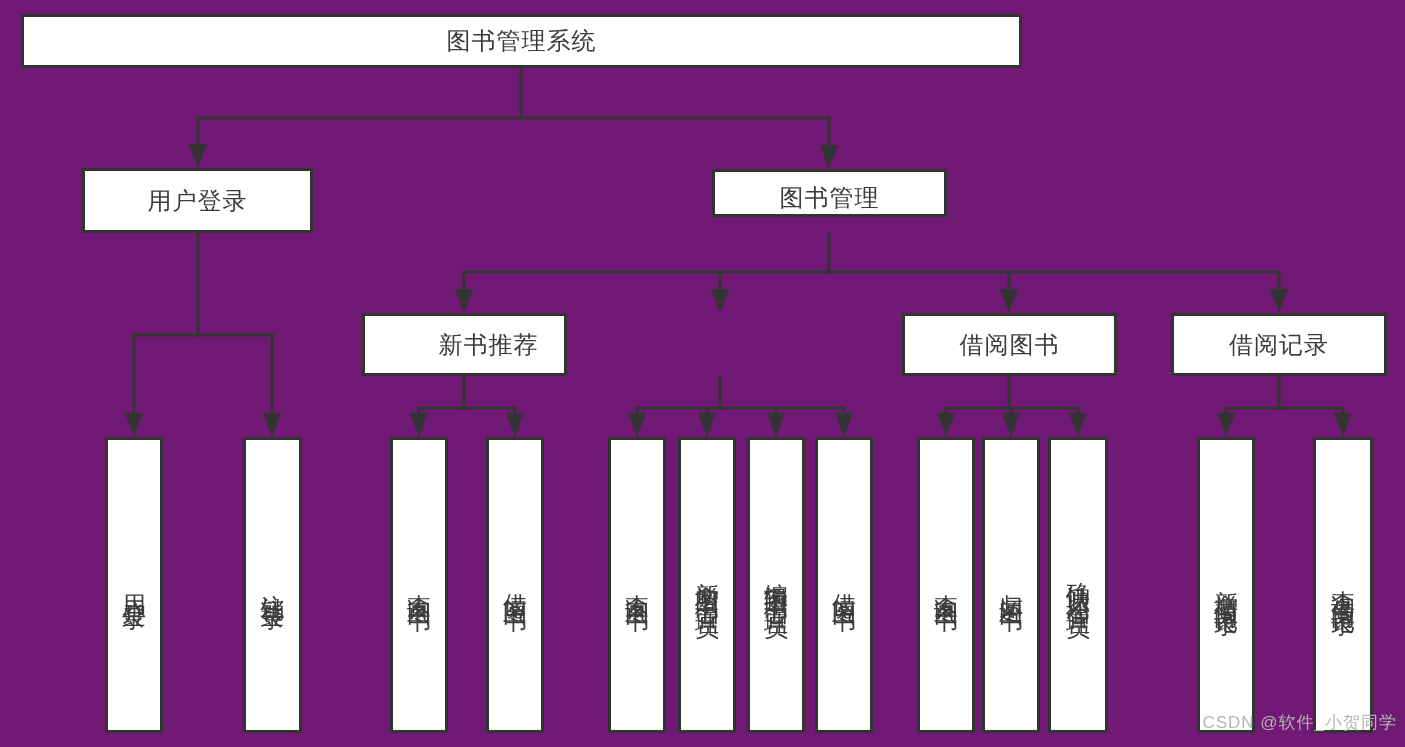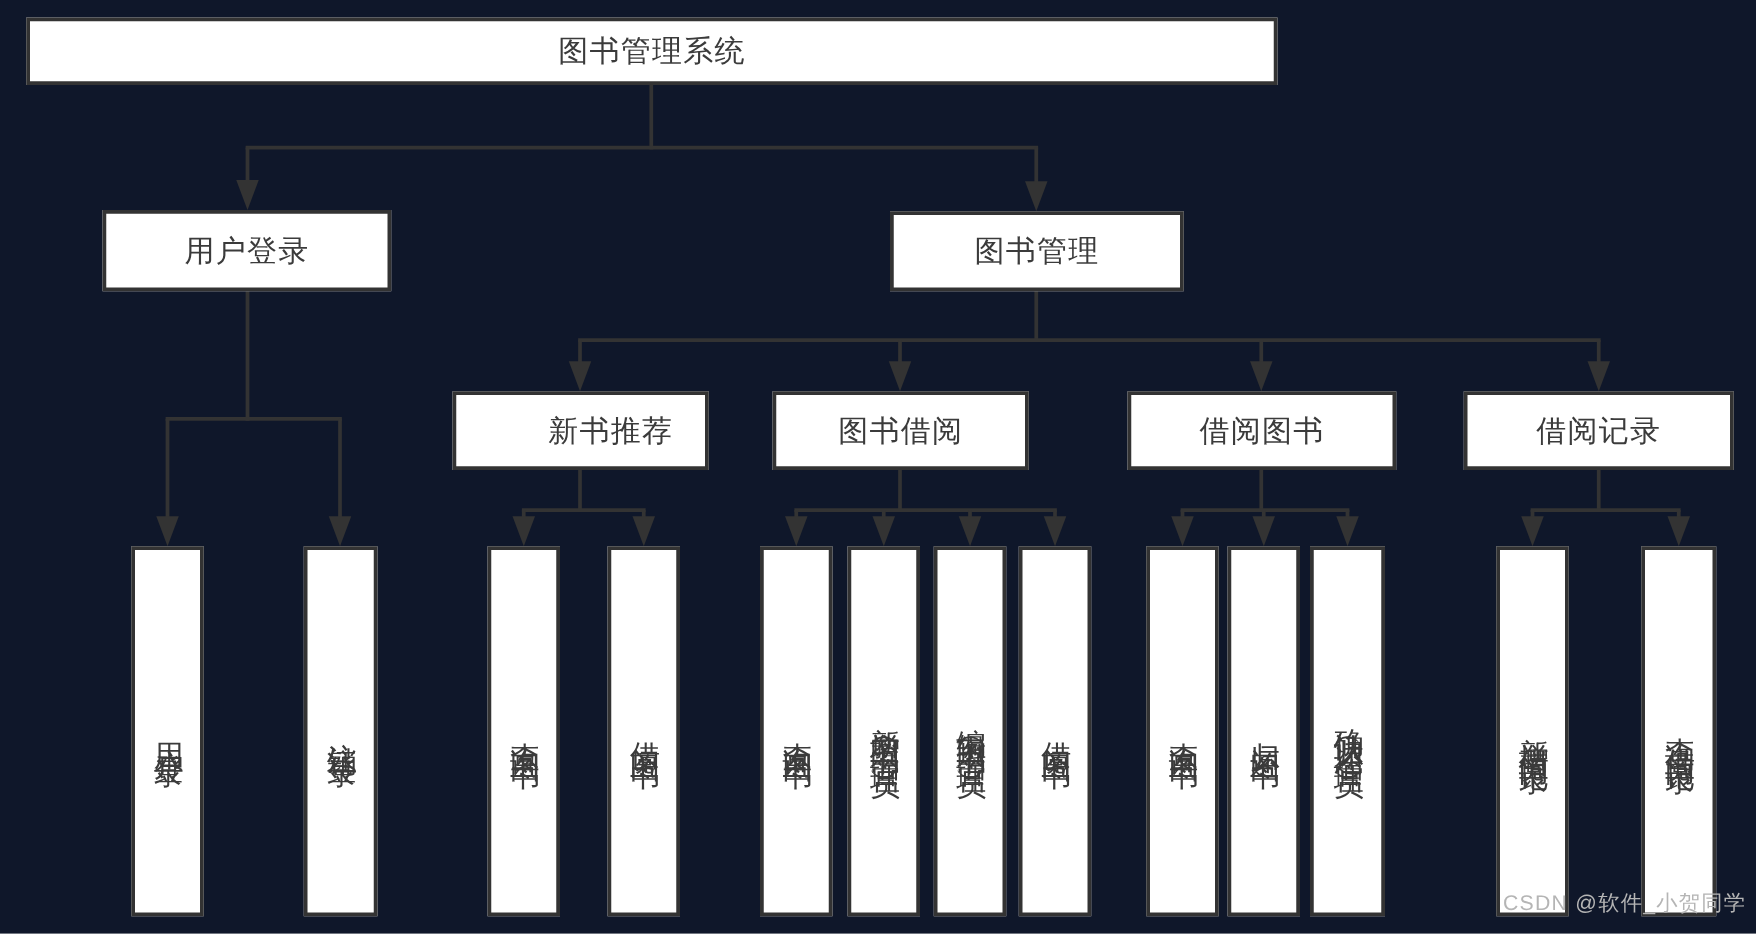--- a/index.html
+++ b/index.html
@@ -1,20 +1,20 @@
 <!DOCTYPE html>
 <html><head>
 <meta charset="utf-8">
 <style>
   html, body { margin: 0; padding: 0; background: #ffffff; }
   #stage {
     position: relative;
     width: 1405px;
     height: 747px;
-    background: #0f172a;
+    background: #701a75;
     font-family: "Liberation Sans", "DejaVu Sans", sans-serif;
     overflow: hidden;
   }
   #wires {
     position: absolute;
     left: 0; top: 0;
     width: 1405px; height: 747px;
   }
   .node {
     position: absolute;
@@ -110,29 +110,26 @@
       <polygon points="1334,413 1352,413 1343,437" fill="#333333"></polygon>
     </svg>
 
   <div class="node h-node" style="left:21px; top:14px; width:1001px; height:54px;">
     <span>图书管理系统</span>
   </div>
 
   <div class="node h-node" style="left:82px; top:168px; width:231px; height:65px;">
     <span>用户登录</span>
   </div>
-  <div class="node h-node" style="left:712px; top:169px; width:235px; height:64px;">
+  <div class="node h-node" style="left:712px; top:169px; width:235px; height:48px;align-items:flex-end;">
     <span>图书管理</span>
   </div>
 
   <div class="node h-node" style="left:362px; top:313px; width:205px; height:63px;padding-left:48px;">
     <span>新书推荐</span>
-  </div>
-  <div class="node h-node" style="left:618px; top:313px; width:205px; height:63px;">
-    <span>图书借阅</span>
   </div>
   <div class="node h-node" style="left:902px; top:313px; width:215px; height:63px;">
     <span>借阅图书</span>
   </div>
   <div class="node h-node" style="left:1171px; top:313px; width:216px; height:63px;">
     <span>借阅记录</span>
   </div>
 
   <div class="node v-node" style="left:105px; top:437px; width:58px; height:296px;">
     <span>用户登录</span>

